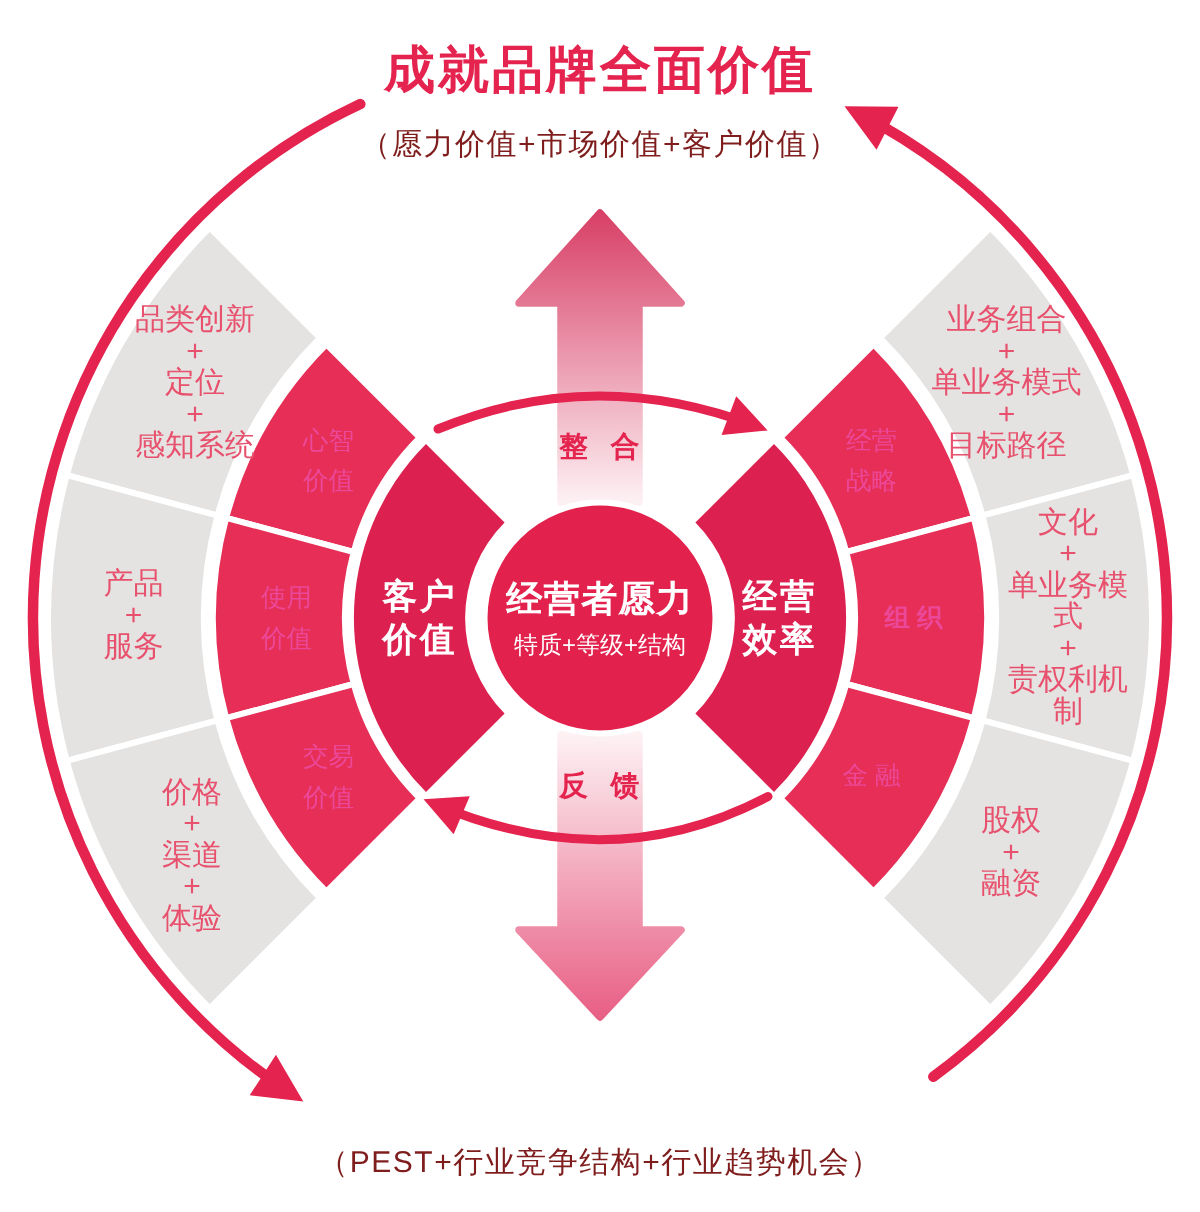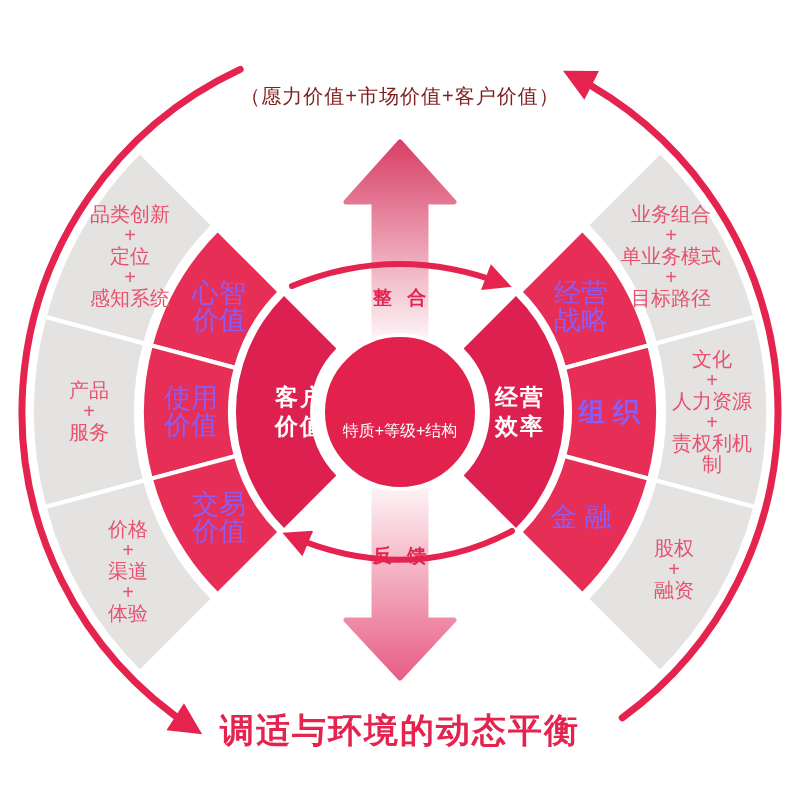--- a/index.html
+++ b/index.html
@@ -21,21 +21,21 @@
   .big-title{
     font-size:34px;font-weight:700;color:#e4234e;letter-spacing:2px;
   }
   .sub-title{
     font-size:20px;font-weight:400;color:#7f1d1d;letter-spacing:1px;
   }
   .outer-label{
     font-size:20px;line-height:21px;color:#e8516d;font-weight:400;
   }
   .mid-label{
-    font-size:27px;line-height:27px;color:#8b5cf6;font-weight:400;
+    font-size:17px;line-height:27px;color:#ec4899;font-weight:400;
   }
   .inner-label{
     font-size:23px;line-height:29px;color:#ffffff;font-weight:700;letter-spacing:2px;
   }
   .center-title{
     font-size:24px;font-weight:700;color:#ffffff;letter-spacing:1px;
   }
   .center-sub{
     font-size:16px;font-weight:400;color:#ffffff;
   }
@@ -91,20 +91,21 @@
 
     <circle cx="400" cy="412" r="77" fill="#e2214d" stroke="#ffffff" stroke-width="4"></circle>
 
     <path d="M 240.2 69.4 A 378 378 0 0 0 194.1 729.0" fill="none" stroke="#e4234e" stroke-width="7" stroke-linecap="round" marker-end="url(#ah)"></path>
     <path d="M 622.2 717.8 A 378 378 0 0 0 571.6 75.2" fill="none" stroke="#e4234e" stroke-width="7" stroke-linecap="round" marker-end="url(#ah)"></path>
 
     <path d="M 292 286 Q 396 243 504 284" fill="none" stroke="#e4234e" stroke-width="6" stroke-linecap="round" marker-end="url(#ah)"></path>
     <path d="M 512 531 Q 408 586 290 536" fill="none" stroke="#e4234e" stroke-width="6" stroke-linecap="round" marker-end="url(#ah)"></path>
   </svg>
 
+  <div class="lbl big-title" style="left:400px;top:47px;width:560px;">成就品牌全面价值</div>
   <div class="lbl sub-title" style="left:400px;top:96px;width:560px;">（愿力价值+市场价值+客户价值）</div>
 
   <div class="lbl outer-label" style="left:130px;top:256px;">品类创新
 +
 定位
 +
 感知系统</div>
   <div class="lbl outer-label" style="left:89px;top:411px;text-align:center;">产品
 +
 服务</div>
@@ -113,43 +114,44 @@
 渠道
 +
 体验</div>
   <div class="lbl outer-label" style="left:671px;top:256px;">业务组合
 +
 单业务模式
 +
 目标路径</div>
   <div class="lbl outer-label" style="left:712px;top:412px;">文化
 +
-人力资源
+单业务模式
 +
 责权利机制</div>
   <div class="lbl outer-label" style="left:674px;top:569px;">股权
 +
 融资</div>
 
   <div class="lbl mid-label" style="left:219px;top:307px;">心智
 价值</div>
   <div class="lbl mid-label" style="left:191px;top:412px;">使用
 价值</div>
   <div class="lbl mid-label" style="left:219px;top:518px;">交易
 价值</div>
   <div class="lbl mid-label" style="left:581px;top:307px;">经营
 战略</div>
   <div class="lbl mid-label" style="left:609px;top:412px;font-weight:bold;">组 织</div>
   <div class="lbl mid-label" style="left:581px;top:517px;text-align:center;">金 融</div>
 
-  <div class="lbl inner-label" style="left:280px;top:412px;margin-left:20px;">客户
+  <div class="lbl inner-label" style="left:280px;top:412px;">客户
 价值</div>
   <div class="lbl inner-label" style="left:520px;top:412px;">经营
 效率</div>
 
+  <div class="lbl center-title" style="left:400px;top:399px;width:200px;">经营者愿力</div>
   <div class="lbl center-sub" style="left:400px;top:431px;width:199px;">特质+等级+结构</div>
 
   <div class="lbl flow-label" style="left:402px;top:298px;">整 合</div>
-  <div class="lbl flow-label" style="left:402px;top:556px;">反 馈</div>
+  <div class="lbl flow-label" style="left:402px;top:524px;">反 馈</div>
 
-  <div class="lbl big-title" style="left:400px;top:731px;width:640px;">调适与环境的动态平衡</div>
+  <div class="lbl sub-title" style="left:400px;top:775px;width:640px;">（PEST+行业竞争结构+行业趋势机会）</div>
 
 </div>
 
 </body></html>

